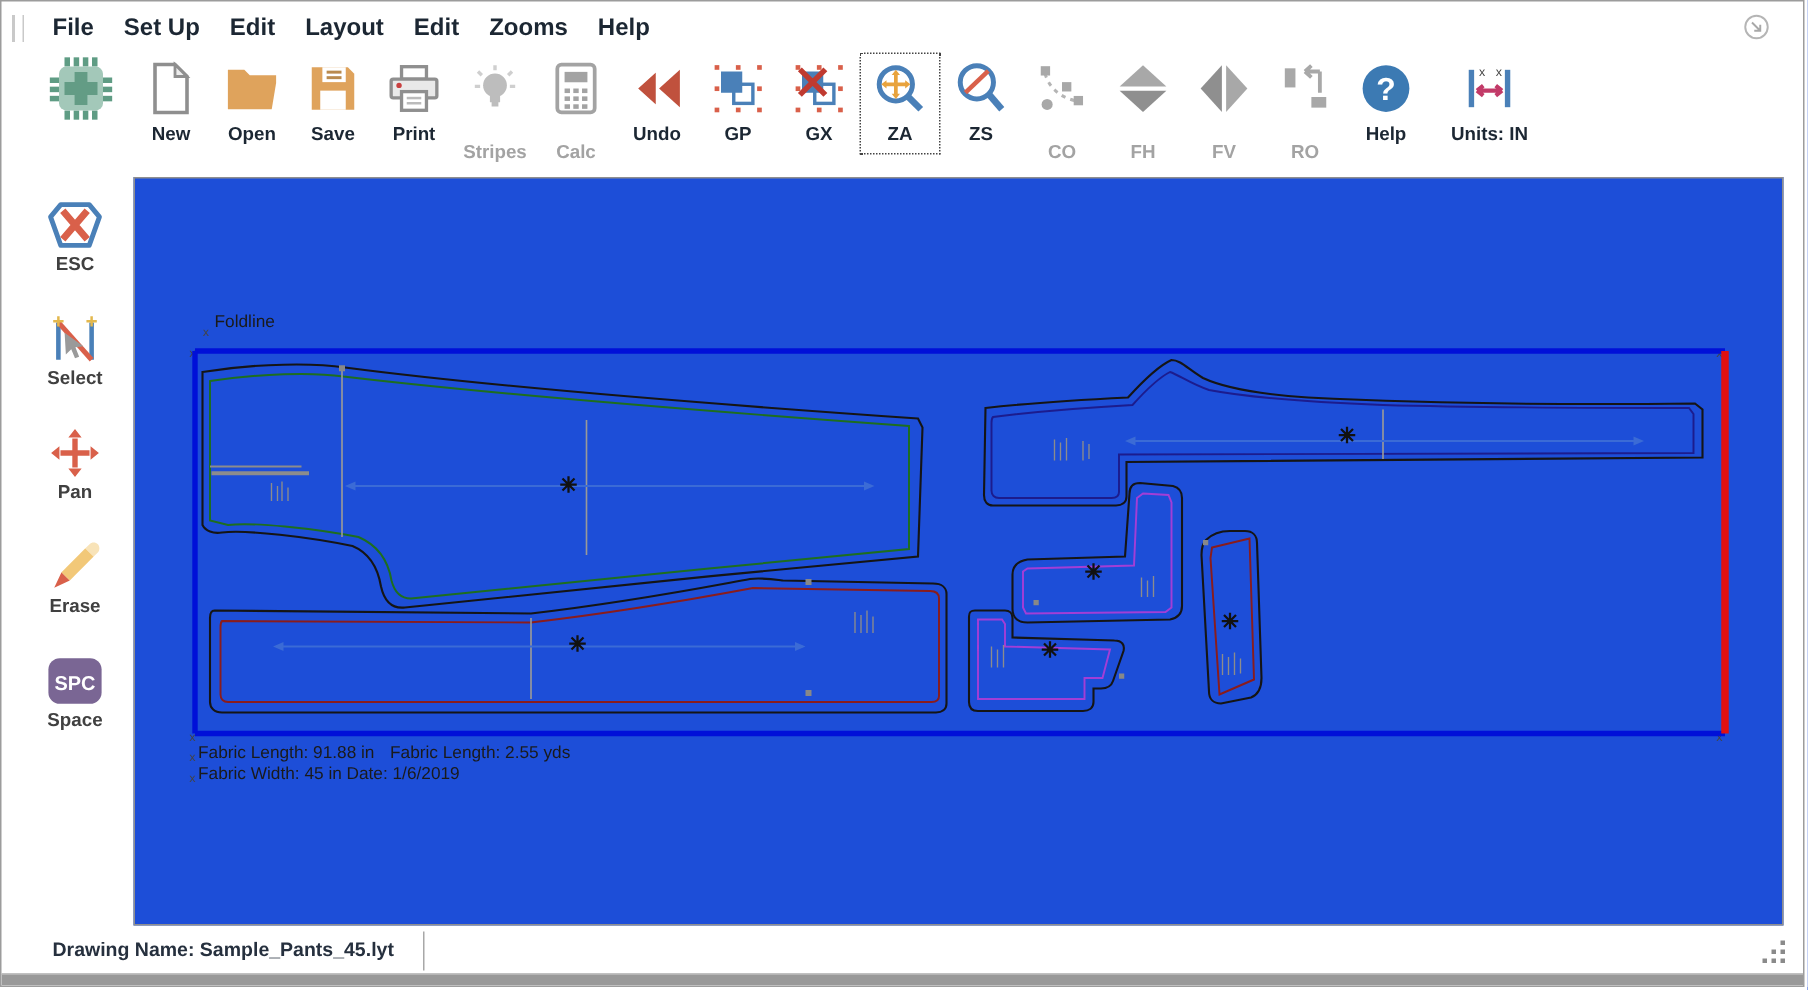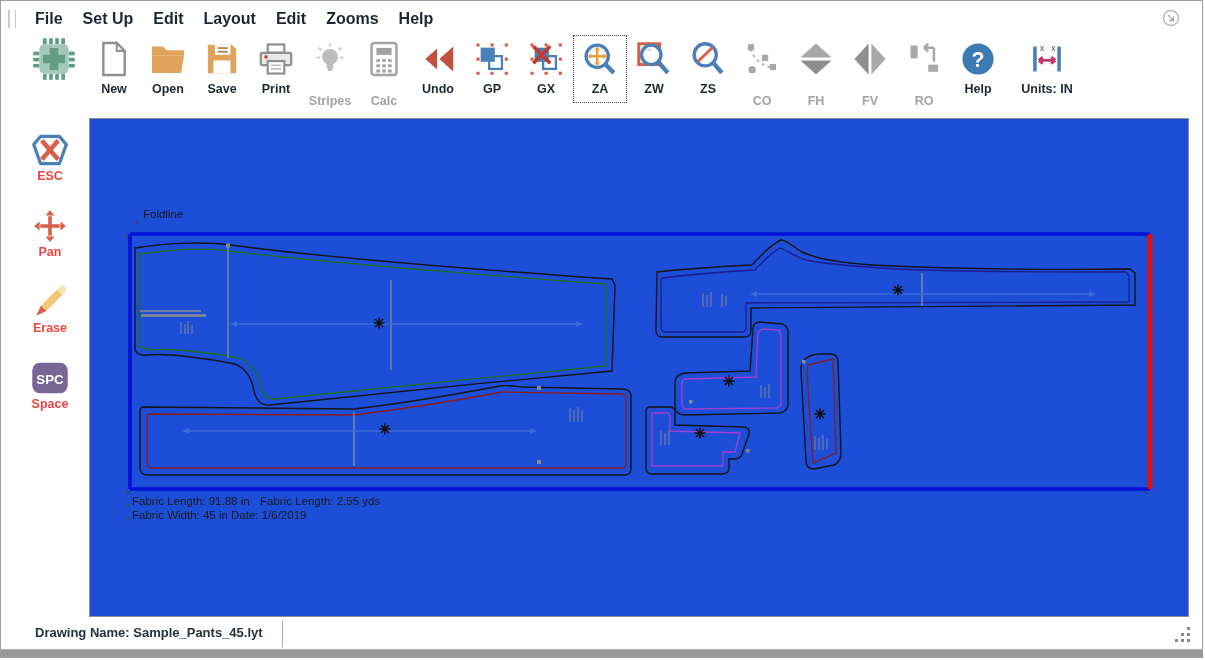--- a/index.html
+++ b/index.html
@@ -16,21 +16,21 @@
   .tb-item.wide{width:66px;}
   .tb-item.xwide{width:84px;}
   .tb-icon{height:47px;display:flex;align-items:center;justify-content:center;}
   .tb-label{font-size:12.5px;font-weight:bold;color:#1c2733;line-height:14px;}
   .tb-item.disabled .tb-label{color:#a3a3a3;margin-top:12px;}
   .tb-item.selected{outline:1px dotted #444;outline-offset:-1px;}
   
   .sidebar{position:absolute;left:14px;top:130px;width:70px;display:flex;flex-direction:column;}
   .sb-item{height:56px;margin-bottom:20px;text-align:center;}
   .sb-icon{height:38px;display:flex;align-items:center;justify-content:center;}
-  .sb-label{font-size:12.5px;font-weight:bold;color:#ef4444;line-height:15px;}
+  .sb-label{font-size:12.5px;font-weight:bold;color:#404040;line-height:15px;}
   
   .canvas{position:absolute;left:88px;top:117px;width:1098px;height:497px;border:1px solid #8f8f8f;background:#1d4ed8;box-sizing:content-box;}
   
   .statusbar{position:absolute;left:4px;top:620px;width:100%;height:30px;}
   .status-text{position:absolute;left:30px;top:4px;font-size:13px;font-weight:bold;color:#26303e;}
   .status-sep{position:absolute;left:277px;top:0px;width:1px;height:26px;background:#a8a8a8;}
   .bottom-band{position:absolute;left:0;bottom:0;width:100%;height:7px;border-top:1px solid #b5b5b5;background:#999;}
   .resize-grip{position:absolute;right:12px;bottom:14px;width:18px;height:16px;}
   .grip-dot{position:absolute;width:3px;height:3px;background:#8a8a8a;}
 </style>
@@ -223,31 +223,20 @@
         <g stroke="#e8a33d" stroke-width="1.8" fill="#e8a33d">
           <path d="M11 5.5 V16.5 M5.5 11 H16.5" fill="none"></path>
           <path d="M11 4 l-2 2.5 h4 z M11 18 l-2 -2.5 h4 z M4 11 l2.5 -2 v4 z M18 11 l-2.5 -2 v4 z" stroke="none"></path>
         </g>
         <path d="M17 17 L23 23" stroke="#4a80b8" stroke-width="3.2"></path>
       </svg>
         </div>
       <div class="tb-label">ZA</div>
     </div>
 
-    <div class="tb-item">
-      <div class="tb-icon">
-          <svg width="36" height="36" viewBox="0 0 26 26">
-        <rect x="2" y="2" width="15" height="15" fill="none" stroke="#d9604a" stroke-width="2.2"></rect>
-        <circle cx="11" cy="10" r="7" fill="#fff" stroke="#4a80b8" stroke-width="2.4"></circle>
-        <path d="M8 7 a4.5 4.5 0 0 1 3 -1" stroke="#c9d8ea" stroke-width="1.6" fill="none"></path>
-        <path d="M16 15 L23 23" stroke="#4a80b8" stroke-width="3.2"></path>
-      </svg>
-        </div>
-      <div class="tb-label">ZW</div>
-    </div>
 
     <div class="tb-item">
       <div class="tb-icon">
           <svg width="36" height="36" viewBox="0 0 26 26">
         <circle cx="11" cy="10" r="8" fill="#fff" stroke="#4a80b8" stroke-width="2.4"></circle>
         <path d="M5.5 15 L16.5 4.5" stroke="#d9604a" stroke-width="2.2"></path>
         <path d="M17 16 L23 23" stroke="#4a80b8" stroke-width="3.2"></path>
       </svg>
         </div>
       <div class="tb-label">ZS</div>
@@ -323,20 +312,31 @@
 
   <div class="sidebar">
     <div class="sb-item">
       <div class="sb-icon">
           <svg width="38" height="36" viewBox="0 0 28 26">
         <path d="M7 3 H21 L26 9 L21 23 H7 L2 9 Z" fill="none" stroke="#4a80b8" stroke-width="2.4" stroke-linejoin="round"></path>
         <path d="M8 6 L20 20 M20 6 L8 20" stroke="#d9604a" stroke-width="3.4"></path>
       </svg>
         </div>
       <div class="sb-label">ESC</div>
+    </div>
+    <div class="sb-item">
+      <div class="sb-icon">
+          <svg width="36" height="36" viewBox="0 0 26 26">
+        <path d="M5 5 V23 M21 5 V23" stroke="#4a80b8" stroke-width="2.2"></path>
+        <path d="M5 5 L21 23" stroke="#d9604a" stroke-width="2.4"></path>
+        <path d="M5 2 v5 M2.5 4.5 h5 M21 2 v5 M18.5 4.5 h5" stroke="#e3b84d" stroke-width="1.2"></path>
+        <path d="M8 10 L17 16.5 L13.2 17 L15 21.5 L13 22.3 L11.2 17.9 L8.6 20.5 Z" fill="#9a9a9a"></path>
+      </svg>
+        </div>
+      <div class="sb-label">Select</div>
     </div>
     <div class="sb-item">
       <div class="sb-icon">
           <svg width="36" height="36" viewBox="0 0 26 26">
         <g stroke="#d9604a" stroke-width="2.6" fill="#d9604a">
           <path d="M13 6 V20 M6 13 H20" fill="none"></path>
           <path d="M13 1.5 l-3.2 4 h6.4 z M13 24.5 l-3.2 -4 h6.4 z M1.5 13 l4 -3.2 v6.4 z M24.5 13 l-4 -3.2 v6.4 z" stroke="none"></path>
         </g>
       </svg>
         </div>

